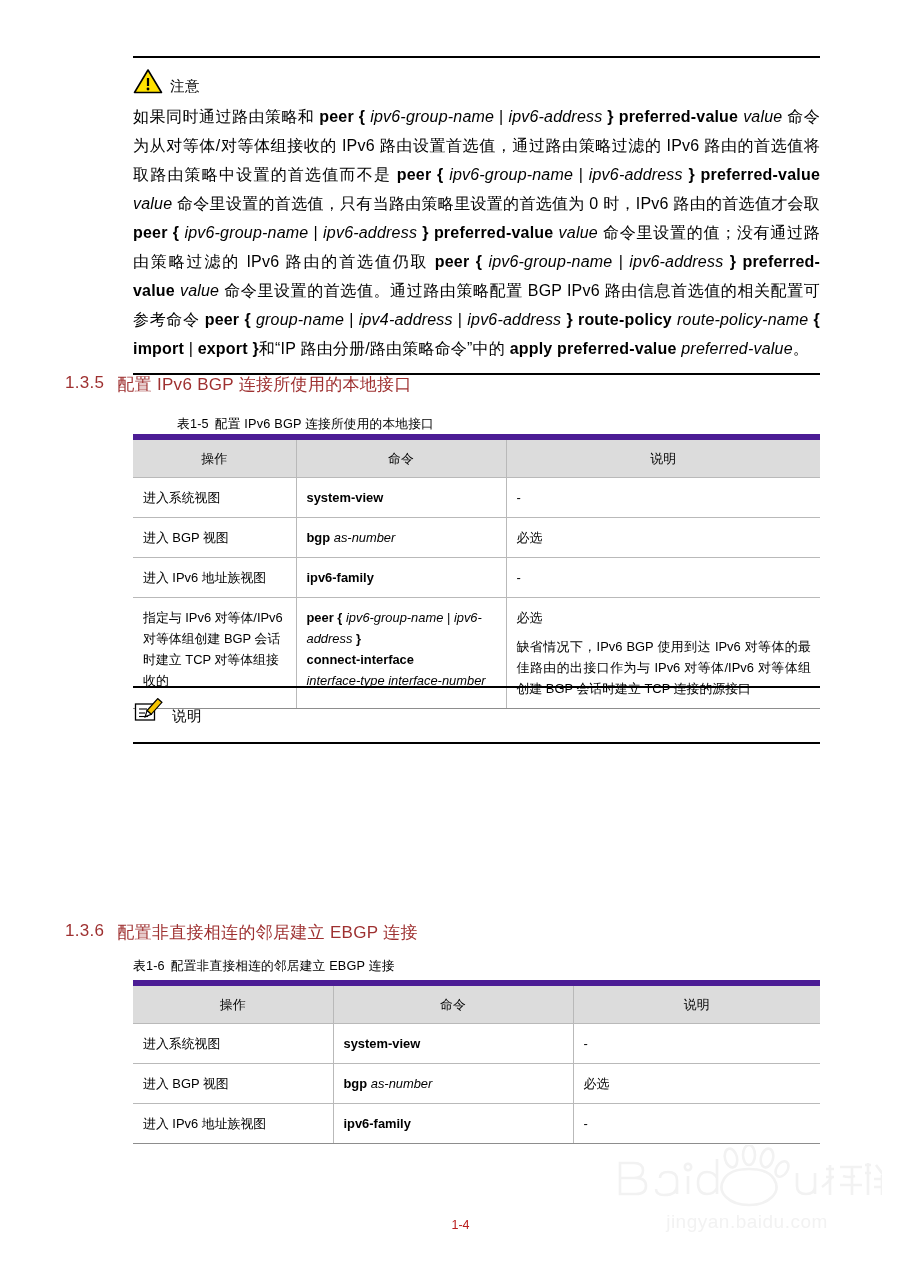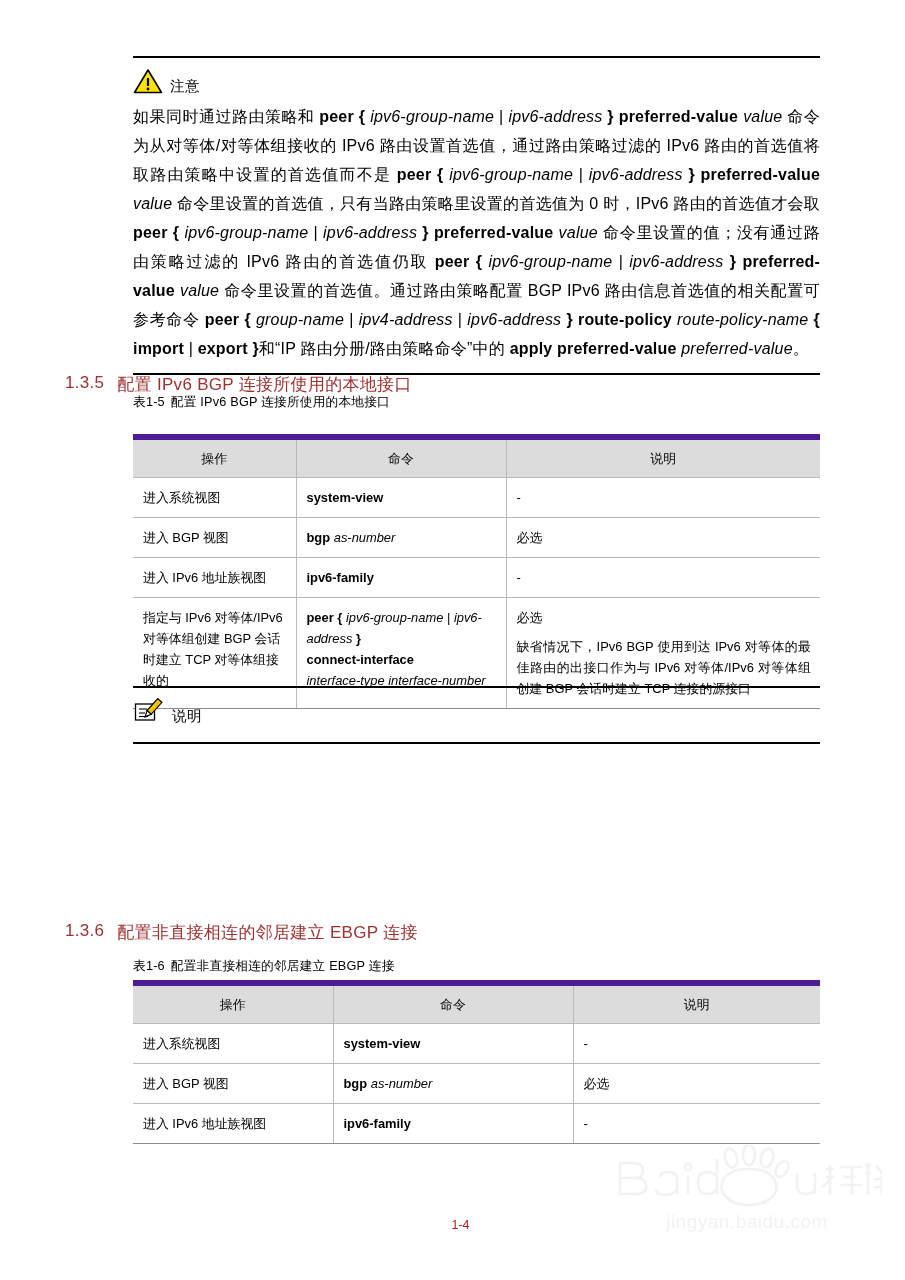--- a/index.html
+++ b/index.html
@@ -190,21 +190,21 @@
     </div>
   </div>
 
   <div class="content" style="top:373px;">
     <div class="section-h">
       <span class="num">1.3.5</span>
       <span>配置 IPv6 BGP 连接所使用的本地接口</span>
     </div>
   </div>
 
-  <div class="content" style="top:394px;">
+  <div class="content" style="top:416px;margin-left:44px;">
     <p class="table-caption">
       <span class="cap-num">表1-5</span><span>配置 IPv6 BGP 连接所使用的本地接口</span>
     </p>
   </div>
 
   <div class="content" style="top:434px;">
     <table class="doc">
       <colgroup>
           <col style="width:163px">
           <col style="width:210px">

